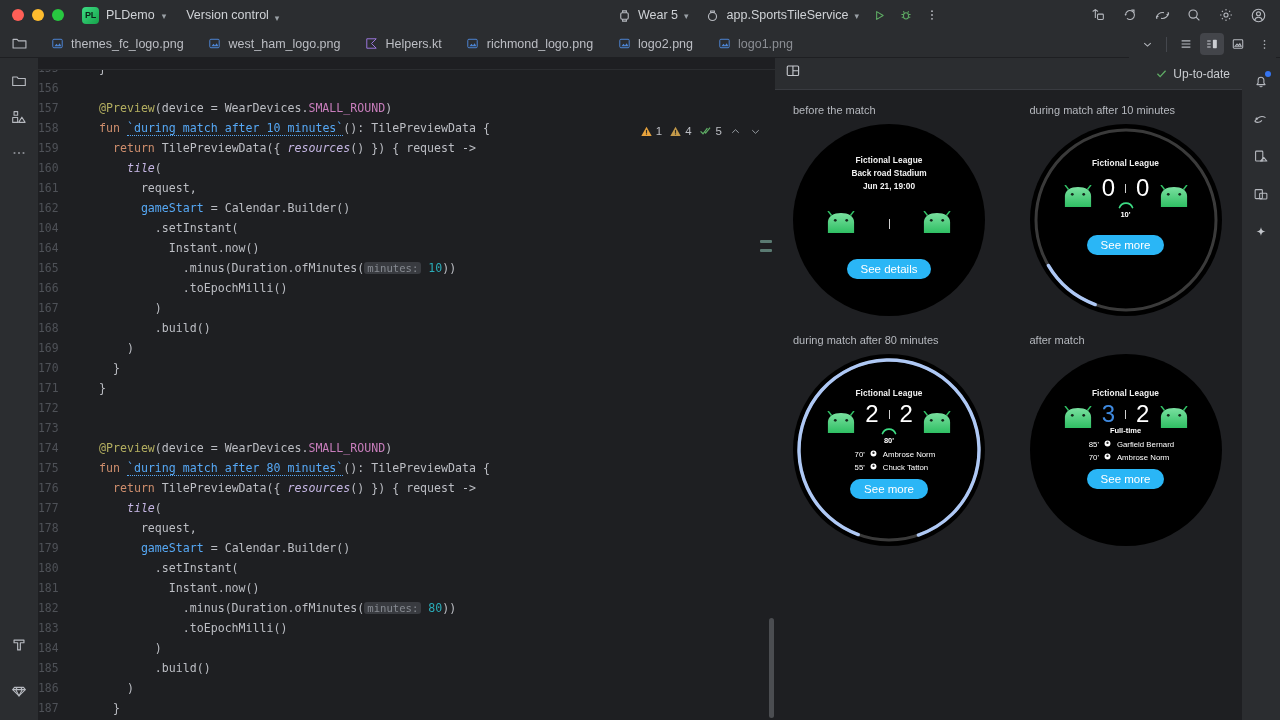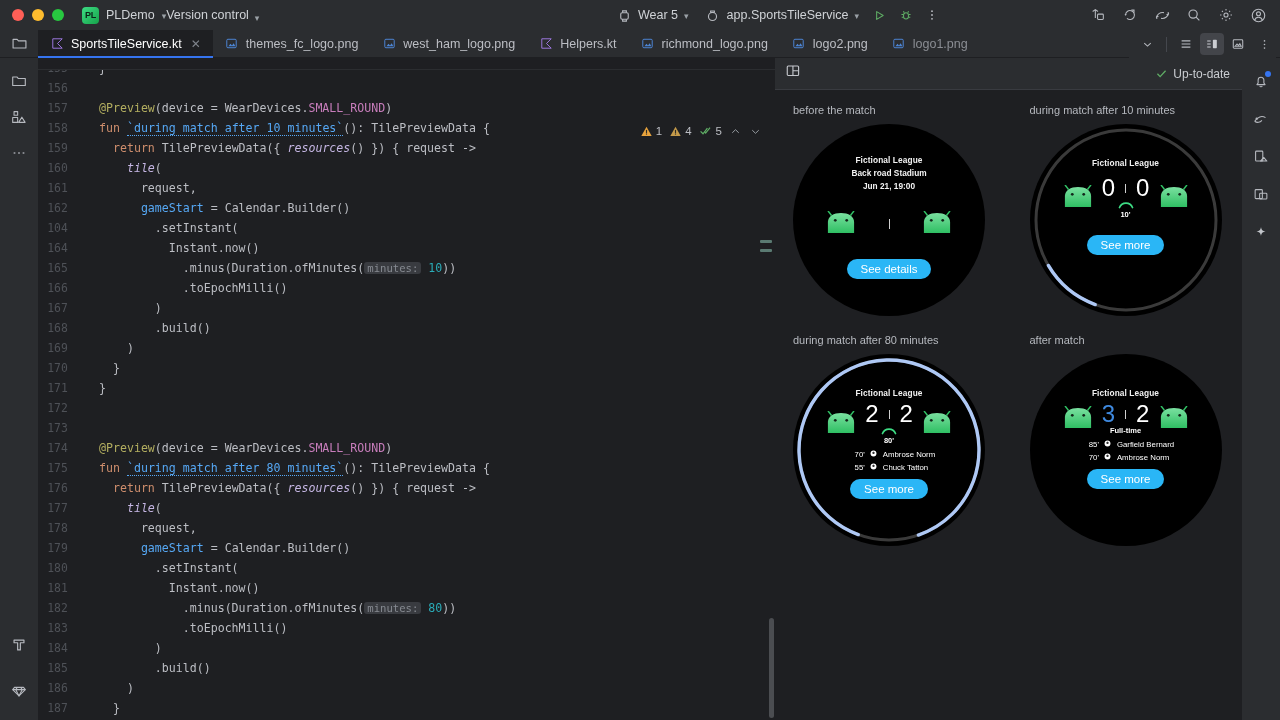--- a/index.html
+++ b/index.html
@@ -31,21 +31,21 @@
   .proj-badge {
     width: 17px; height: 17px; border-radius: 4px;
     background: linear-gradient(135deg,#3ddc84,#16a34a);
     color: #0b2418; font-size: 9px; font-weight: bold;
     display: flex; align-items: center; justify-content: center;
     letter-spacing: -0.3px;
   }
   .chiplabel { color: #cfd2d6; font-size: 12.5px; }
   .chev { color: #9aa0a6; font-size: 9px; transform: translateY(1px); }
 
-  .vcs { display: flex; align-items: flex-end; gap: 6px; }
+  .vcs { margin-left: 20px; display: flex; align-items: flex-end; gap: 6px; }
 
   .tb-center {
     position: absolute; left: 608px; top: 0; height: 30px;
     display: flex; align-items: center; gap: 0px;
   }
   .tb-item { display: flex; align-items: center; gap: 6px; padding: 0 8px; height: 22px; border-radius: 4px; }
   .tb-icon { width: 16px; height: 16px; display: flex; align-items: center; justify-content: center; }
   .tb-icon svg { display: block; }
   .run-btn, .debug-btn, .more-btn { width: 26px; height: 24px; display:flex; align-items:center; justify-content:center; }
 
@@ -96,21 +96,21 @@
 
   .editor {
     width: 737px; background: #1e1f22; position: relative; overflow: hidden;
     font-family: "DejaVu Sans Mono", monospace; font-size: 11.6px;
   }
   .codewrap { position: relative; height: 662px; }
   .line {
     height: 20px; display: flex; align-items: center; white-space: pre;
   }
   .gutter {
-    width: 48px; text-align: center; padding-right: 9px; color: #4e5157;
+    width: 48px; text-align: left; padding-right: 9px; color: #4e5157;
     flex: 0 0 48px; font-size: 11.4px;
   }
   .codecol { padding-left: 13px; color: #bcbec4; position: relative; }
 
   
   .kw   { color: #cf8e6d; }
   .anno { color: #b3ae60; }
   .fnname { color: #56a8f5; border-bottom: 1px dotted #56a8f5; }
   .type { color: #bcbec4; }
   .const { color: #c77dbb; }
@@ -304,29 +304,20 @@
   </div>
 </div>
 
 <div class="tabbar">
   <div class="tab-folder">
     <svg width="17" height="17" viewBox="0 0 18 18" fill="none" stroke="#b6b9bf" stroke-width="1.2" stroke-linejoin="round">
       <path d="M2.2 13.8V4.6h4.3l1.4 1.6h7.9v7.6z"></path>
     </svg>
   </div>
   <div id="tabs-host" style="display:flex;align-items:stretch;">
-      <div class="tab active">
-        <span class="tabicon">
-          <svg width="13" height="13" viewBox="0 0 16 16">
-            <path d="M2.2 2.2h11.6L8 8l5.8 5.8H2.2z" fill="none" stroke="#9d77e0" stroke-width="1.2" stroke-linejoin="round"></path>
-          </svg>
-        </span>
-        <span>SportsTileService.kt</span>
-        <span class="close">✕</span>
-      </div>
       <div class="tab">
         <span class="tabicon">
           <svg width="13" height="13" viewBox="0 0 16 16">
             <rect x="2.2" y="2.8" width="11.6" height="10.4" rx="1.4" fill="none" stroke="#4d86d6" stroke-width="1.2"></rect>
             <path d="m4.2 11.4 2.6-3 1.8 2 2-2.6 2.2 3.6z" fill="#4d86d6"></path>
           </svg>
         </span>
         <span>themes_fc_logo.png</span>
       </div>
       <div class="tab">

